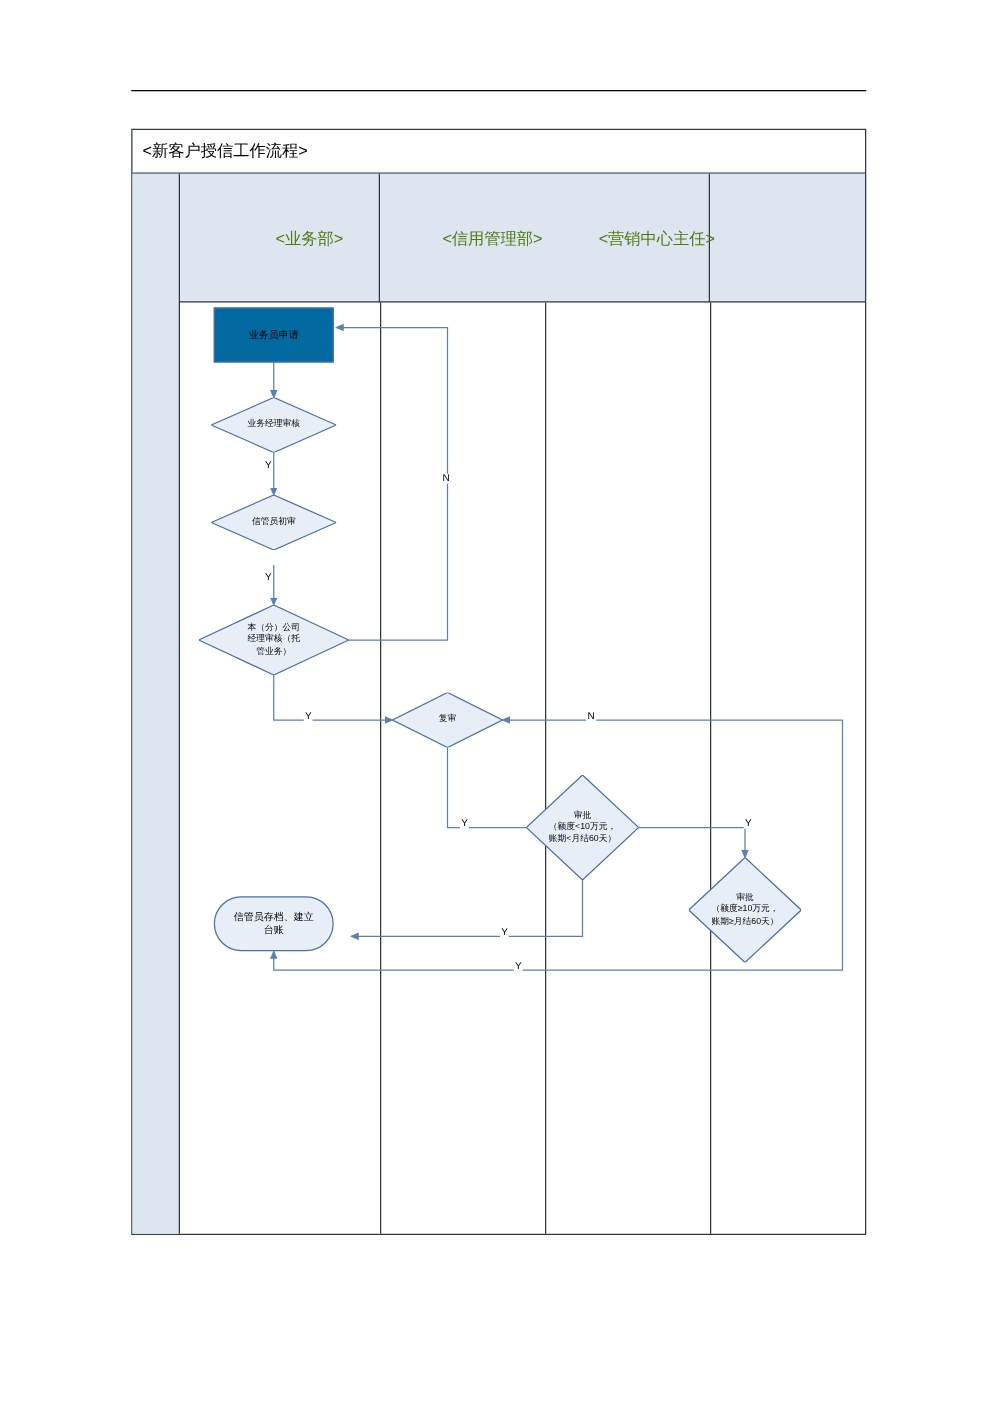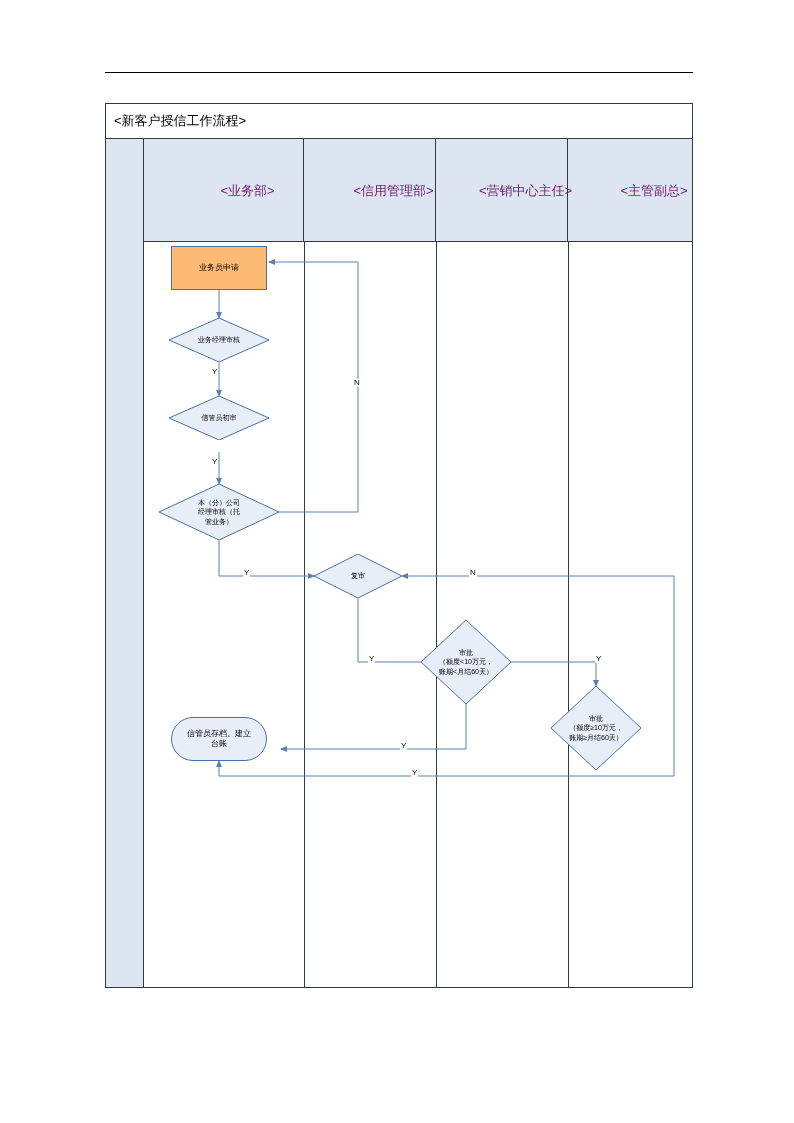--- a/index.html
+++ b/index.html
@@ -82,21 +82,21 @@
     height: 103px;
     box-sizing: border-box;
     border-right: 1px solid #2f3a45;
     display: flex;
     align-items: center;
     justify-content: center;
   }
   .lane-header:last-child { border-right: none; }
   .lane-header span {
     font-size: 13px;
-    color: #701a75;
+    color: #4d7c0f;
     white-space: nowrap;
     margin-left: 48px;
   }
   
   .lane-sep {
     position: absolute;
     top: 138px;
     width: 0;
     height: 745px;
     border-left: 1px solid #2f3a45;
@@ -112,21 +112,21 @@
     position: absolute;
     box-sizing: border-box;
     display: flex;
     align-items: center;
     justify-content: center;
     text-align: center;
     color: #000000;
     line-height: 1.25;
   }
   .box {
-    background: #fdba74;
+    background: #0369a1;
     border: 1px solid #4a6fa5;
     font-size: 8px;
   }
   .terminator {
     background: #e8eef7;
     border: 1px solid #4a6fa5;
     border-radius: 22px;
     font-size: 8px;
     align-items: center;
   }
@@ -182,23 +182,20 @@
 
     <div class="lane-header-row">
       <div class="lane-header" style="left:0px; width:160px;">
         <span>&lt;业务部&gt;</span>
       </div>
       <div class="lane-header" style="left:292px; width:132px;">
         <span>&lt;营销中心主任&gt;</span>
       </div>
       <div class="lane-header" style="left:160px; width:132px;">
         <span>&lt;信用管理部&gt;</span>
-      </div>
-      <div class="lane-header" style="left:424px; width:124px;">
-        <span>&lt;主管副总&gt;</span>
       </div>
     </div>
 
     <div class="lane-sep" style="left:198px;"></div>
     <div class="lane-sep" style="left:330px;"></div>
     <div class="lane-sep" style="left:462px;"></div>
 
     <div class="flow">
 
       <svg class="conn" viewBox="0 0 588 885">

